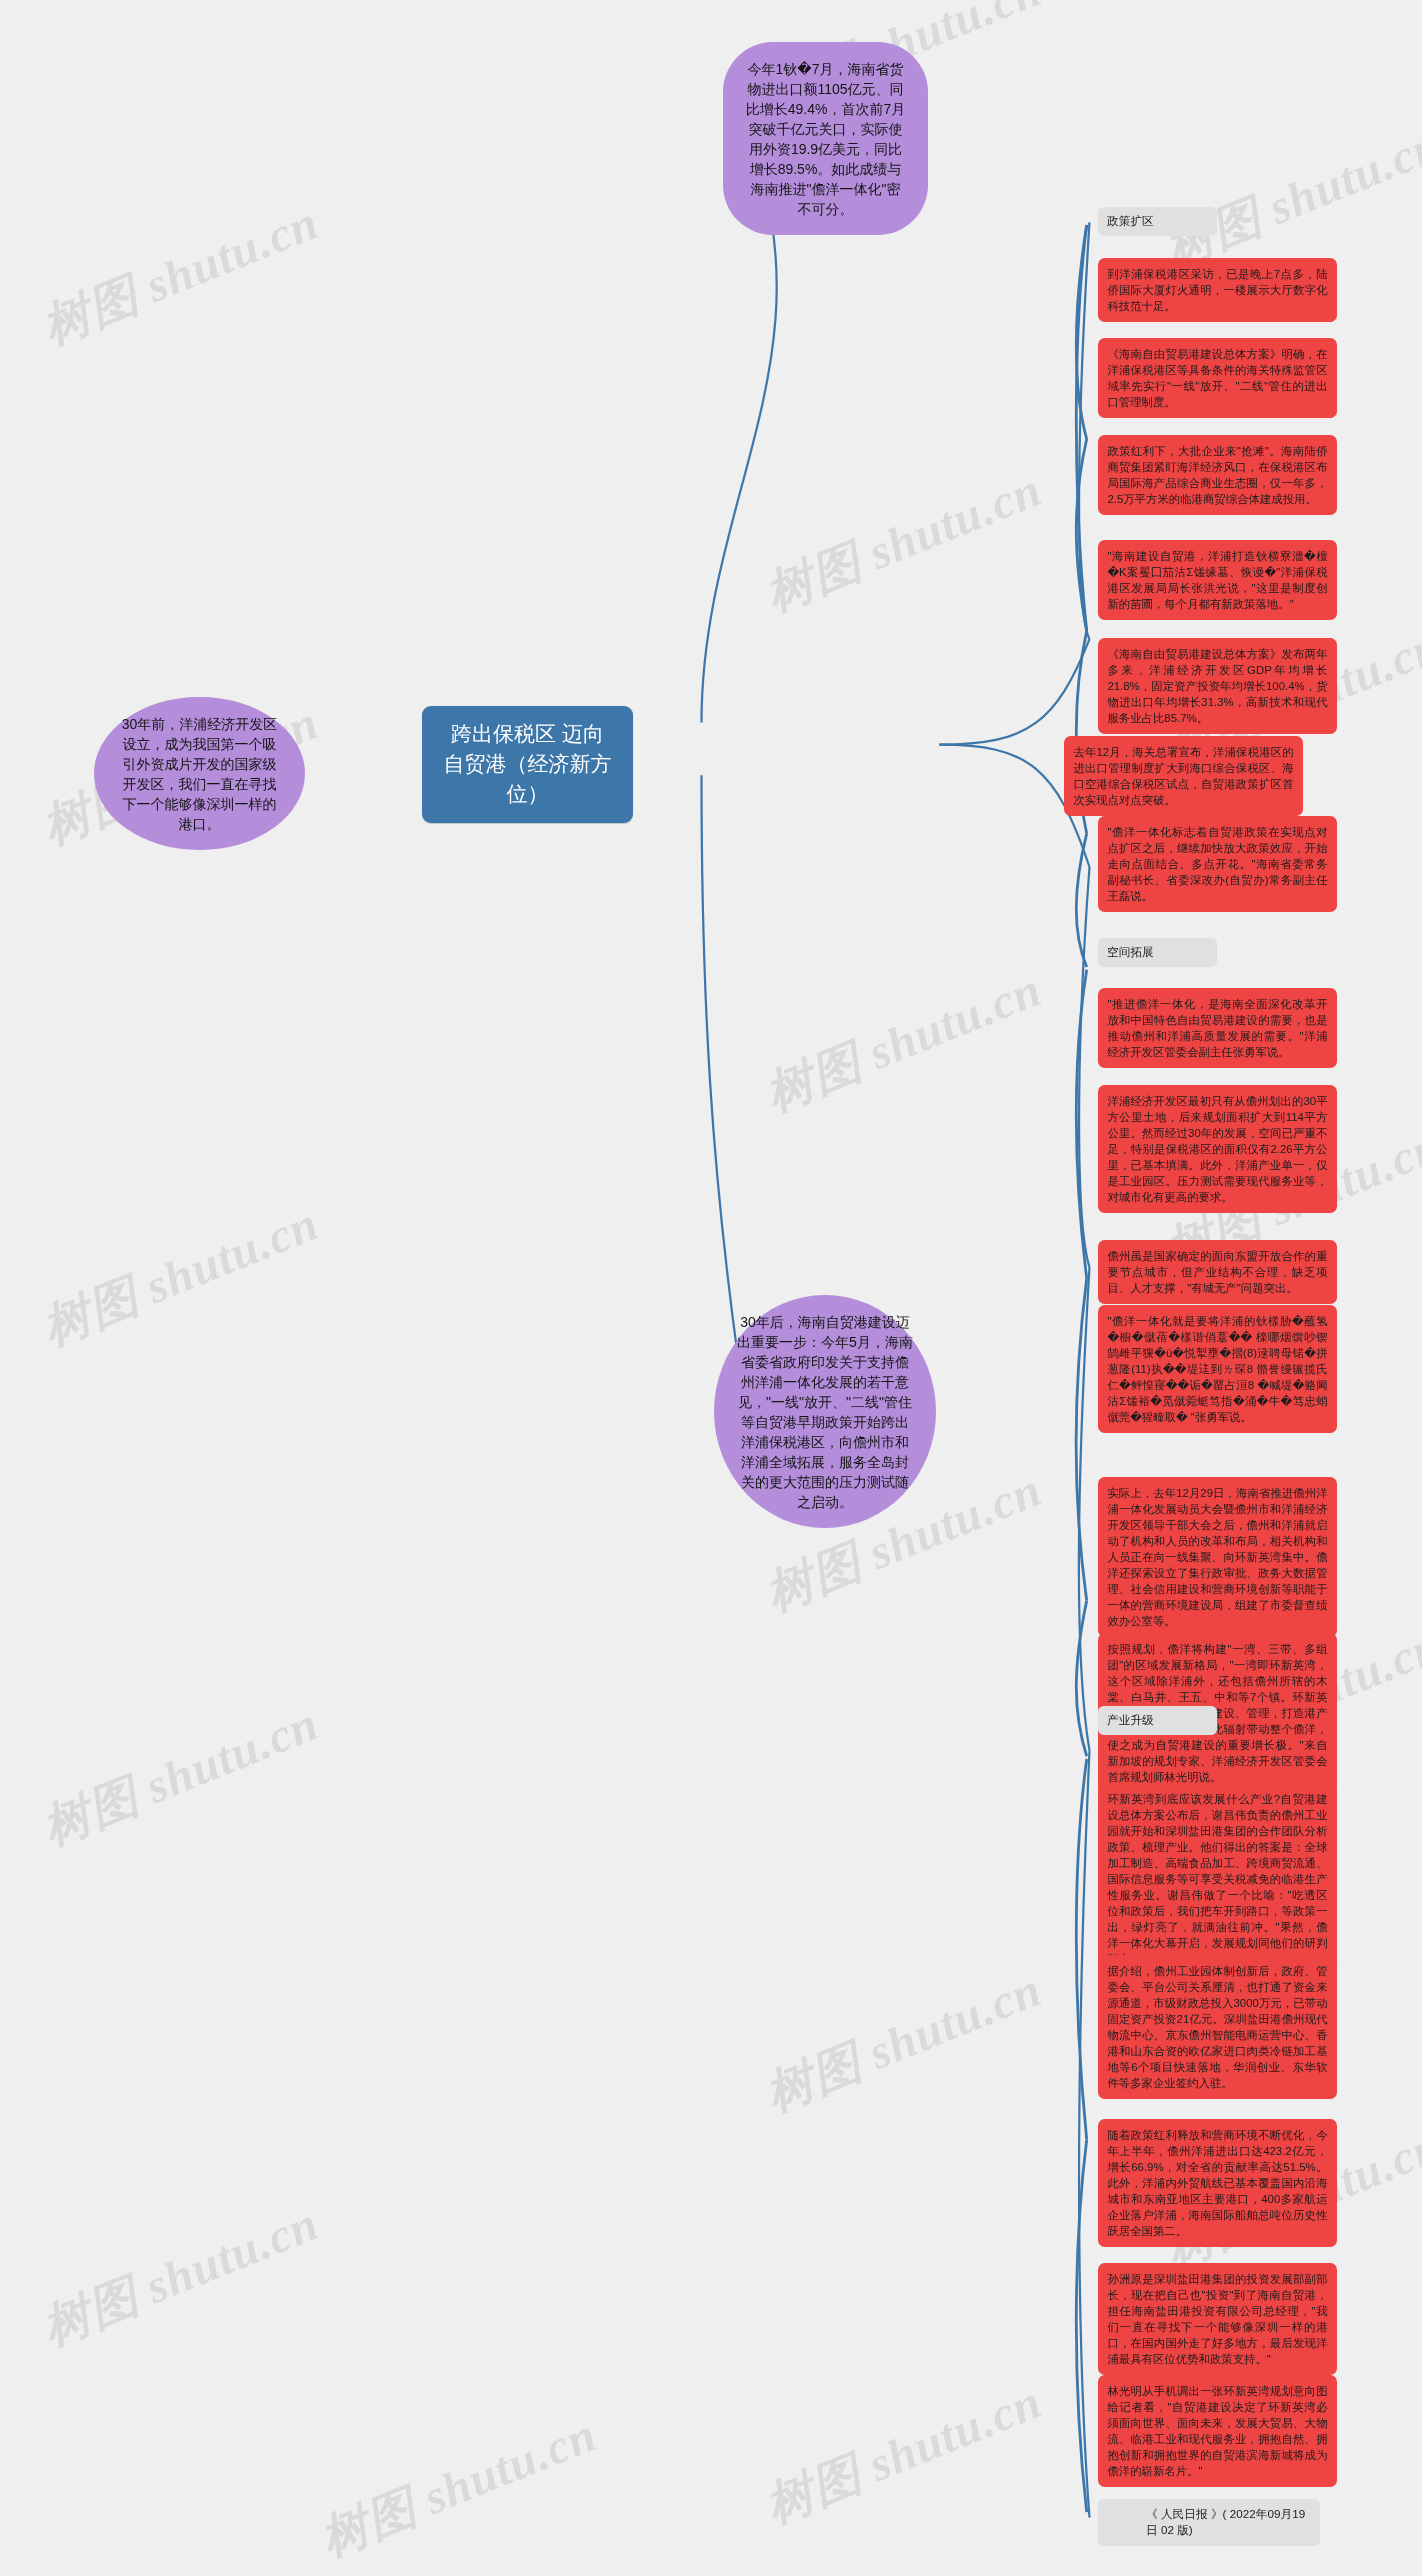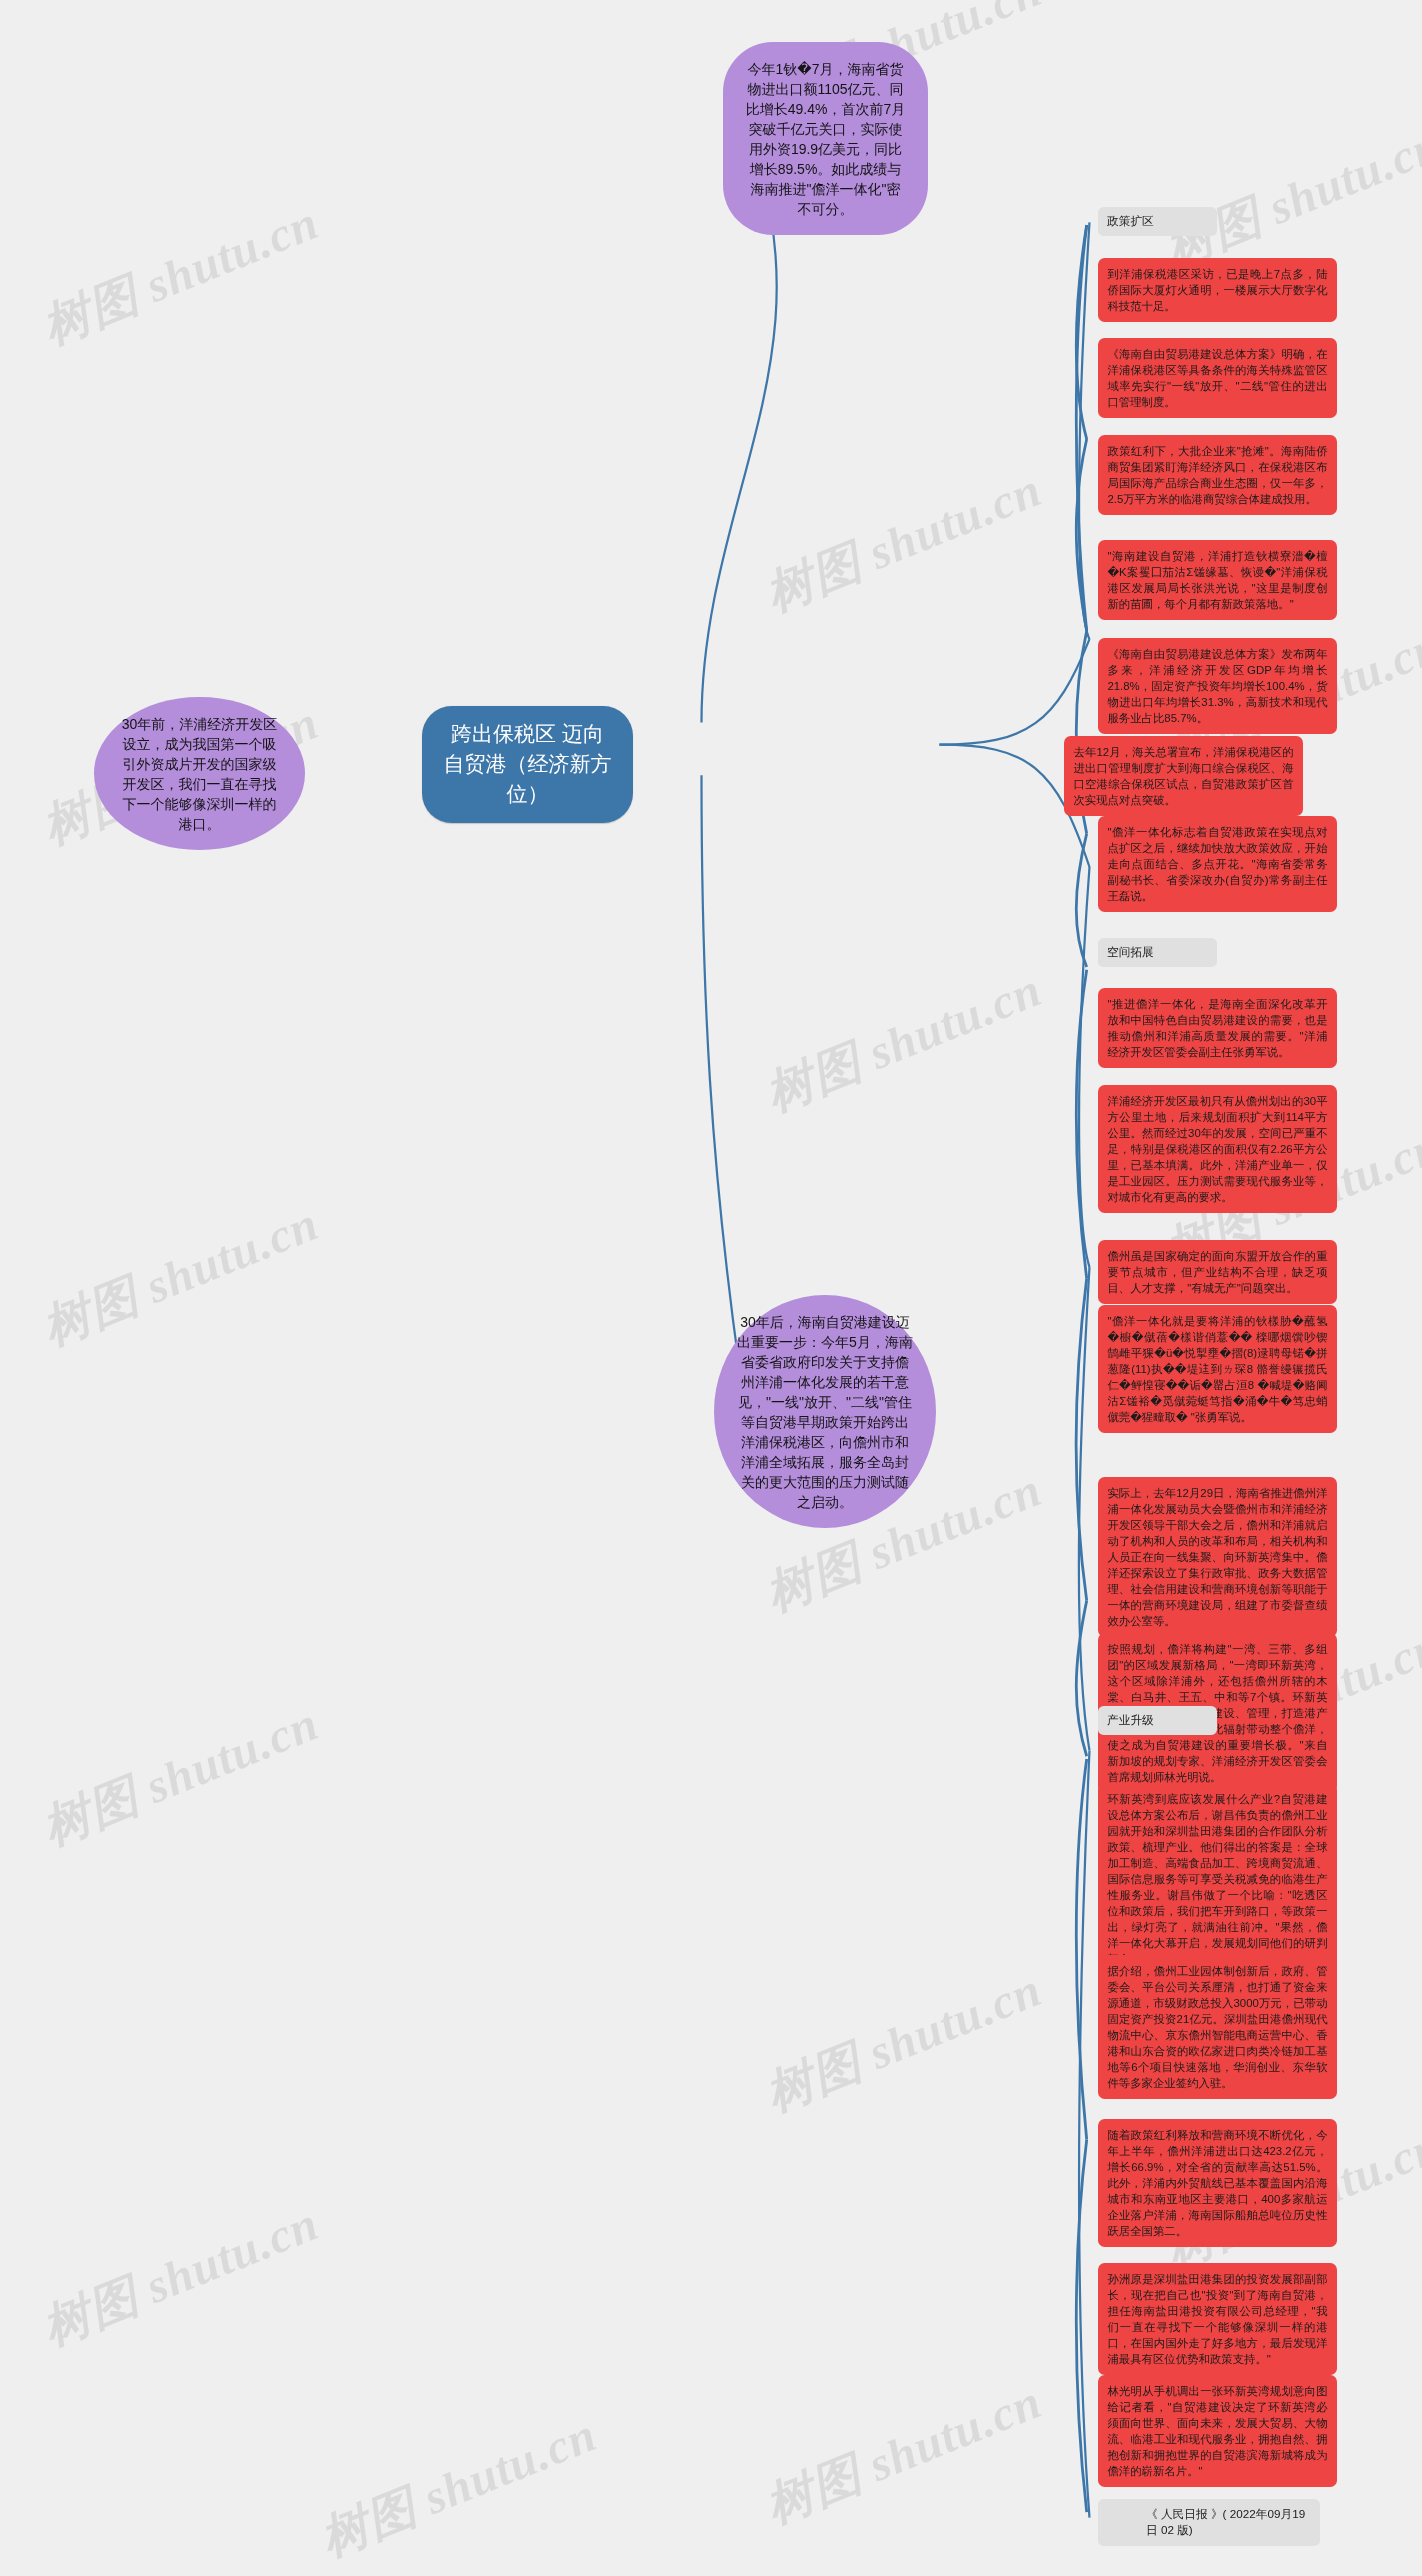--- a/index.html
+++ b/index.html
@@ -26,21 +26,21 @@
     letter-spacing:1.1px;
   }
   
   #links{position:absolute;left:0;top:0;width:1423px;height:2576px;z-index:1;pointer-events:none;}
   
   .node{position:absolute;z-index:3;box-sizing:border-box;}
 
   .node-root{
     background:#3d76a8;
     color:#ffffff;
-    border-radius:30px;
+    border-radius:9px;
     text-align:center;
     font-size:21px;
     line-height:30px;
     padding:13.3px 19px;
     display:flex;align-items:center;justify-content:center;
     box-shadow:0 0.6px 1.1px rgba(0,0,0,0.18);
   }
   .node-branch{
     background:#b48ddb;
     color:#141414;

